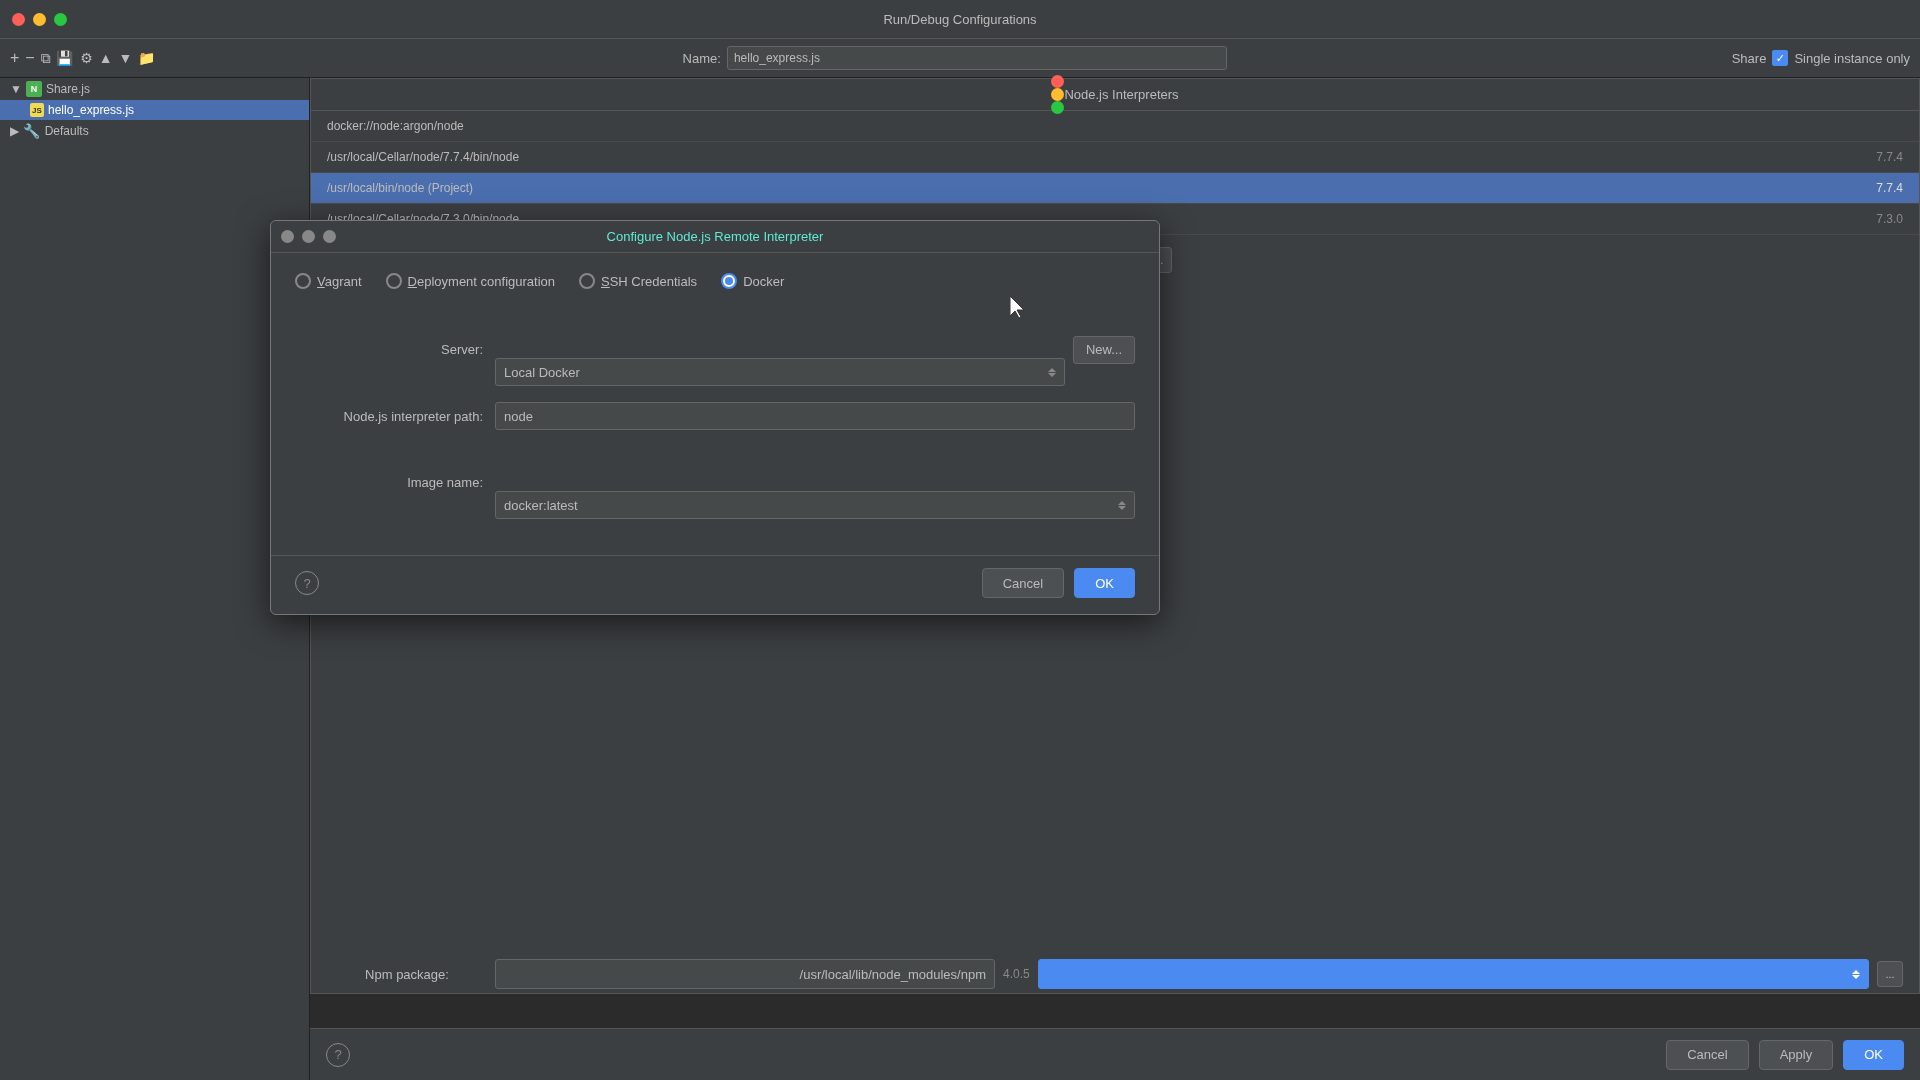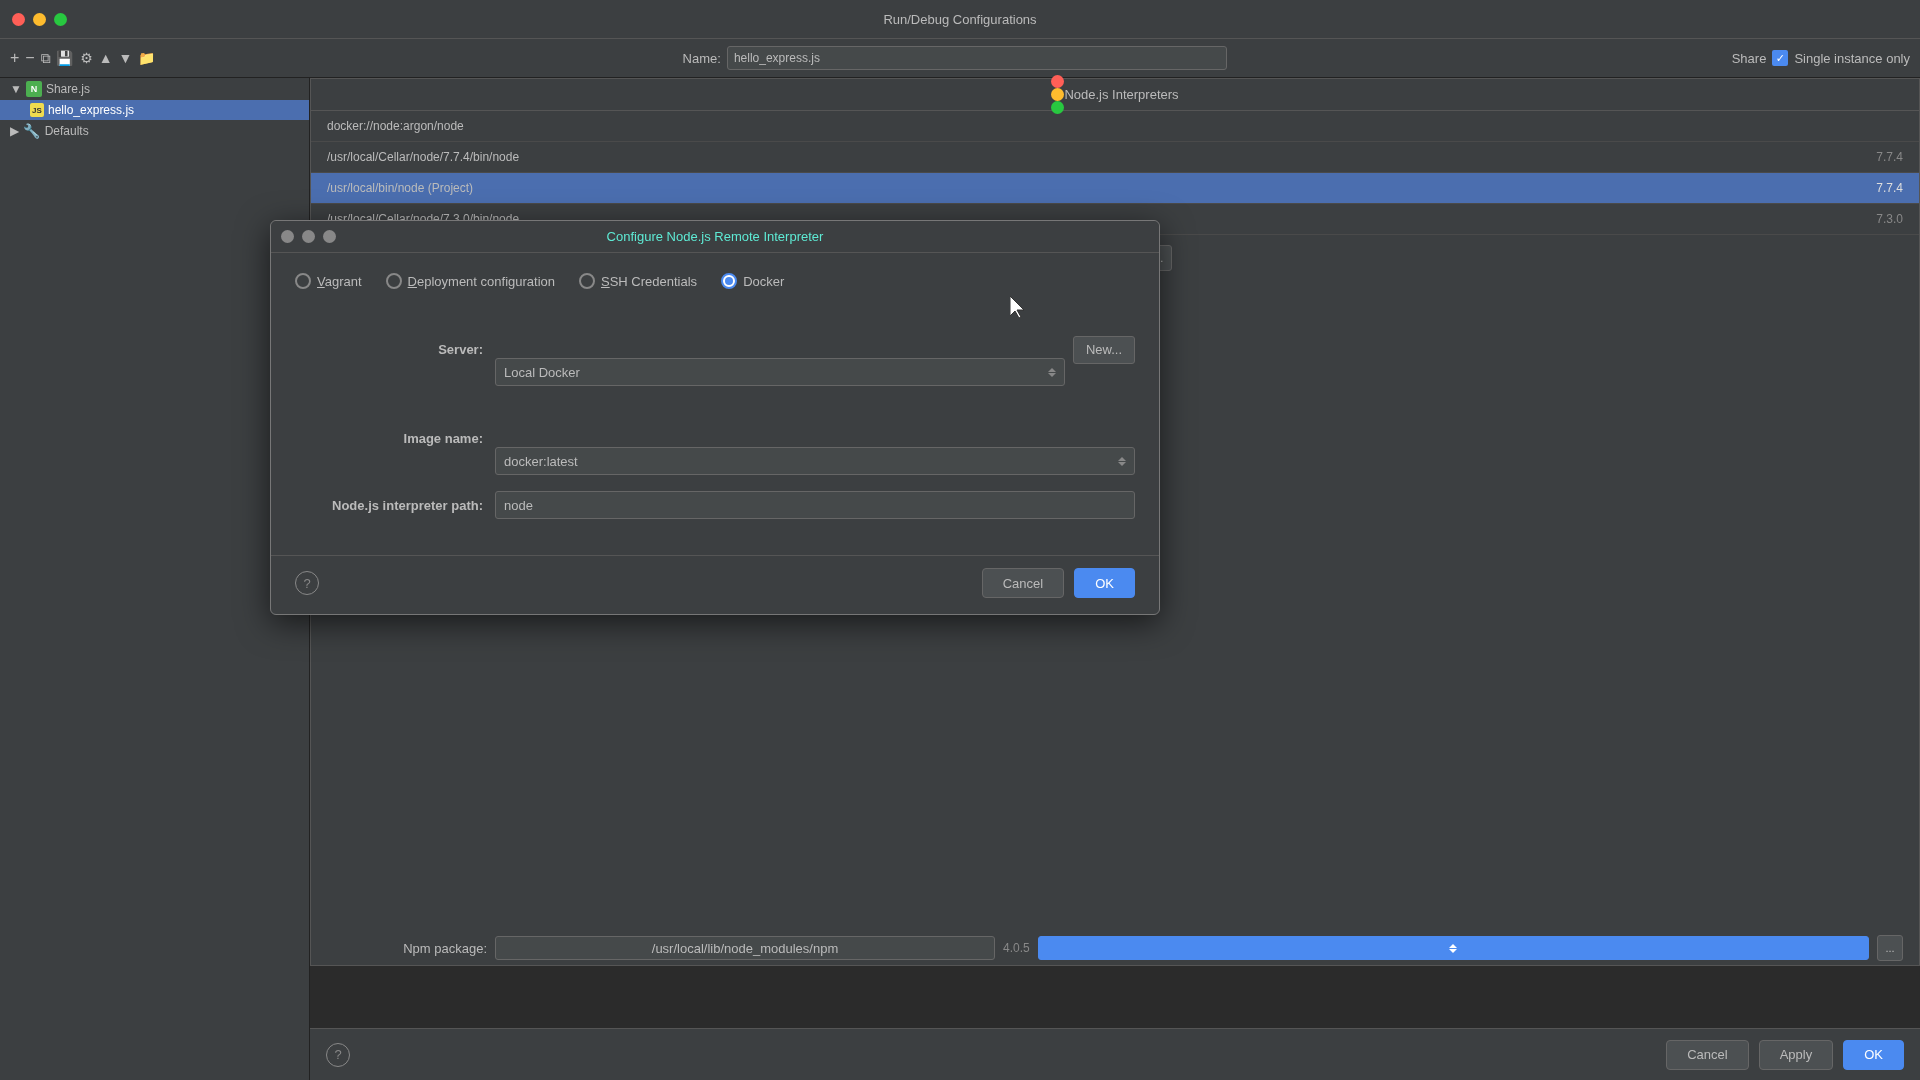--- a/index.html
+++ b/index.html
@@ -230,21 +230,20 @@
       align-items: center;
       margin-bottom: 16px;
     }
 
     .field-label {
       width: 200px;
       color: #bbb;
       font-size: 13px;
       text-align: right;
       padding-right: 12px;
-      font-weight: bold;
     }
 
     .field-control {
       flex: 1;
       display: flex;
       align-items: center;
       gap: 8px;
     }
 
     .text-field {
@@ -382,30 +381,30 @@
     }
 
     .checkbox-blue::after {
       content: '✓';
       color: white;
       font-size: 11px;
     }
 
     .content-field {
       flex: 1;
-      height: 24px;
+      height: 30px;
       background: #45494a;
       border: 1px solid #666;
       border-radius: 3px;
       color: #bbb;
       padding: 10px 8px;
       font-size: 13px;
       display: flex;
       align-items: center;
-      justify-content: center;
+      justify-content: flex-end;
     }
 
     .dots-btn {
       width: 26px;
       height: 26px;
       background: #4c5052;
       border: 1px solid #666;
       border-radius: 3px;
       color: #bbb;
       font-size: 11px;
@@ -570,21 +569,21 @@
 
   <div style="padding:4px 16px; display:flex; align-items:center; gap:8px;">
     <span style="color:#bbb; font-size:13px; width:160px; text-align:right;">Application parameters:</span>
     <div class="content-field" style="flex:1; max-width:600px;">
       <span></span>
     </div>
     <div class="dots-btn">...</div>
   </div>
 
   <div style="padding:4px 16px; display:flex; align-items:center; gap:8px; margin-top: 480px;">
-    <span style="color:#bbb; font-size:13px; width:160px; text-align:right;">Npm package:</span>
+    <span style="color:#bbb; font-size:13px; width:160px; text-align:center;">Npm package:</span>
     <div class="content-field" style="flex:1; max-width:500px;">
       <span>/usr/local/lib/node_modules/npm</span>
     </div>
     <span style="color:#888; font-size:12px;">4.0.5</span>
     <div class="content-field" style="width:40px; background:#4b8af0; border-color:#4b8af0;">
       <div class="combo-arrow">
         <div class="combo-arrow-up" style="border-bottom-color:#fff;"></div>
         <div class="combo-arrow-down" style="border-top-color:#fff;"></div>
       </div>
     </div>
@@ -638,38 +637,38 @@
           <div class="combo-arrow">
             <div class="combo-arrow-up"></div>
             <div class="combo-arrow-down"></div>
           </div>
         </div>
         <button class="new-button">New...</button>
       </div>
     </div>
 
     <div class="field-row">
+      <div class="field-label">Node.js interpreter path:</div>
+      <div class="field-control">
+        <input type="text" class="text-field" value="node" style="">
+      </div>
+    </div>
+
+    <div class="field-row">
       <div class="field-label">Image name:</div>
       <div class="field-control">
         <div class="combo-box" style="flex:1;">
           <span>docker:latest</span>
           <div class="combo-arrow">
             <div class="combo-arrow-up"></div>
             <div class="combo-arrow-down"></div>
           </div>
         </div>
       </div>
     </div>
-
-    <div class="field-row">
-      <div class="field-label">Node.js interpreter path:</div>
-      <div class="field-control">
-        <input type="text" class="text-field" value="node" style="">
-      </div>
-    </div>
   </div>
 
   <div class="configure-footer">
     <div class="help-button">
       <span>?</span>
     </div>
     <div class="footer-buttons">
       <button class="btn-cancel">Cancel</button>
       <button class="btn-ok">OK</button>
     </div>

